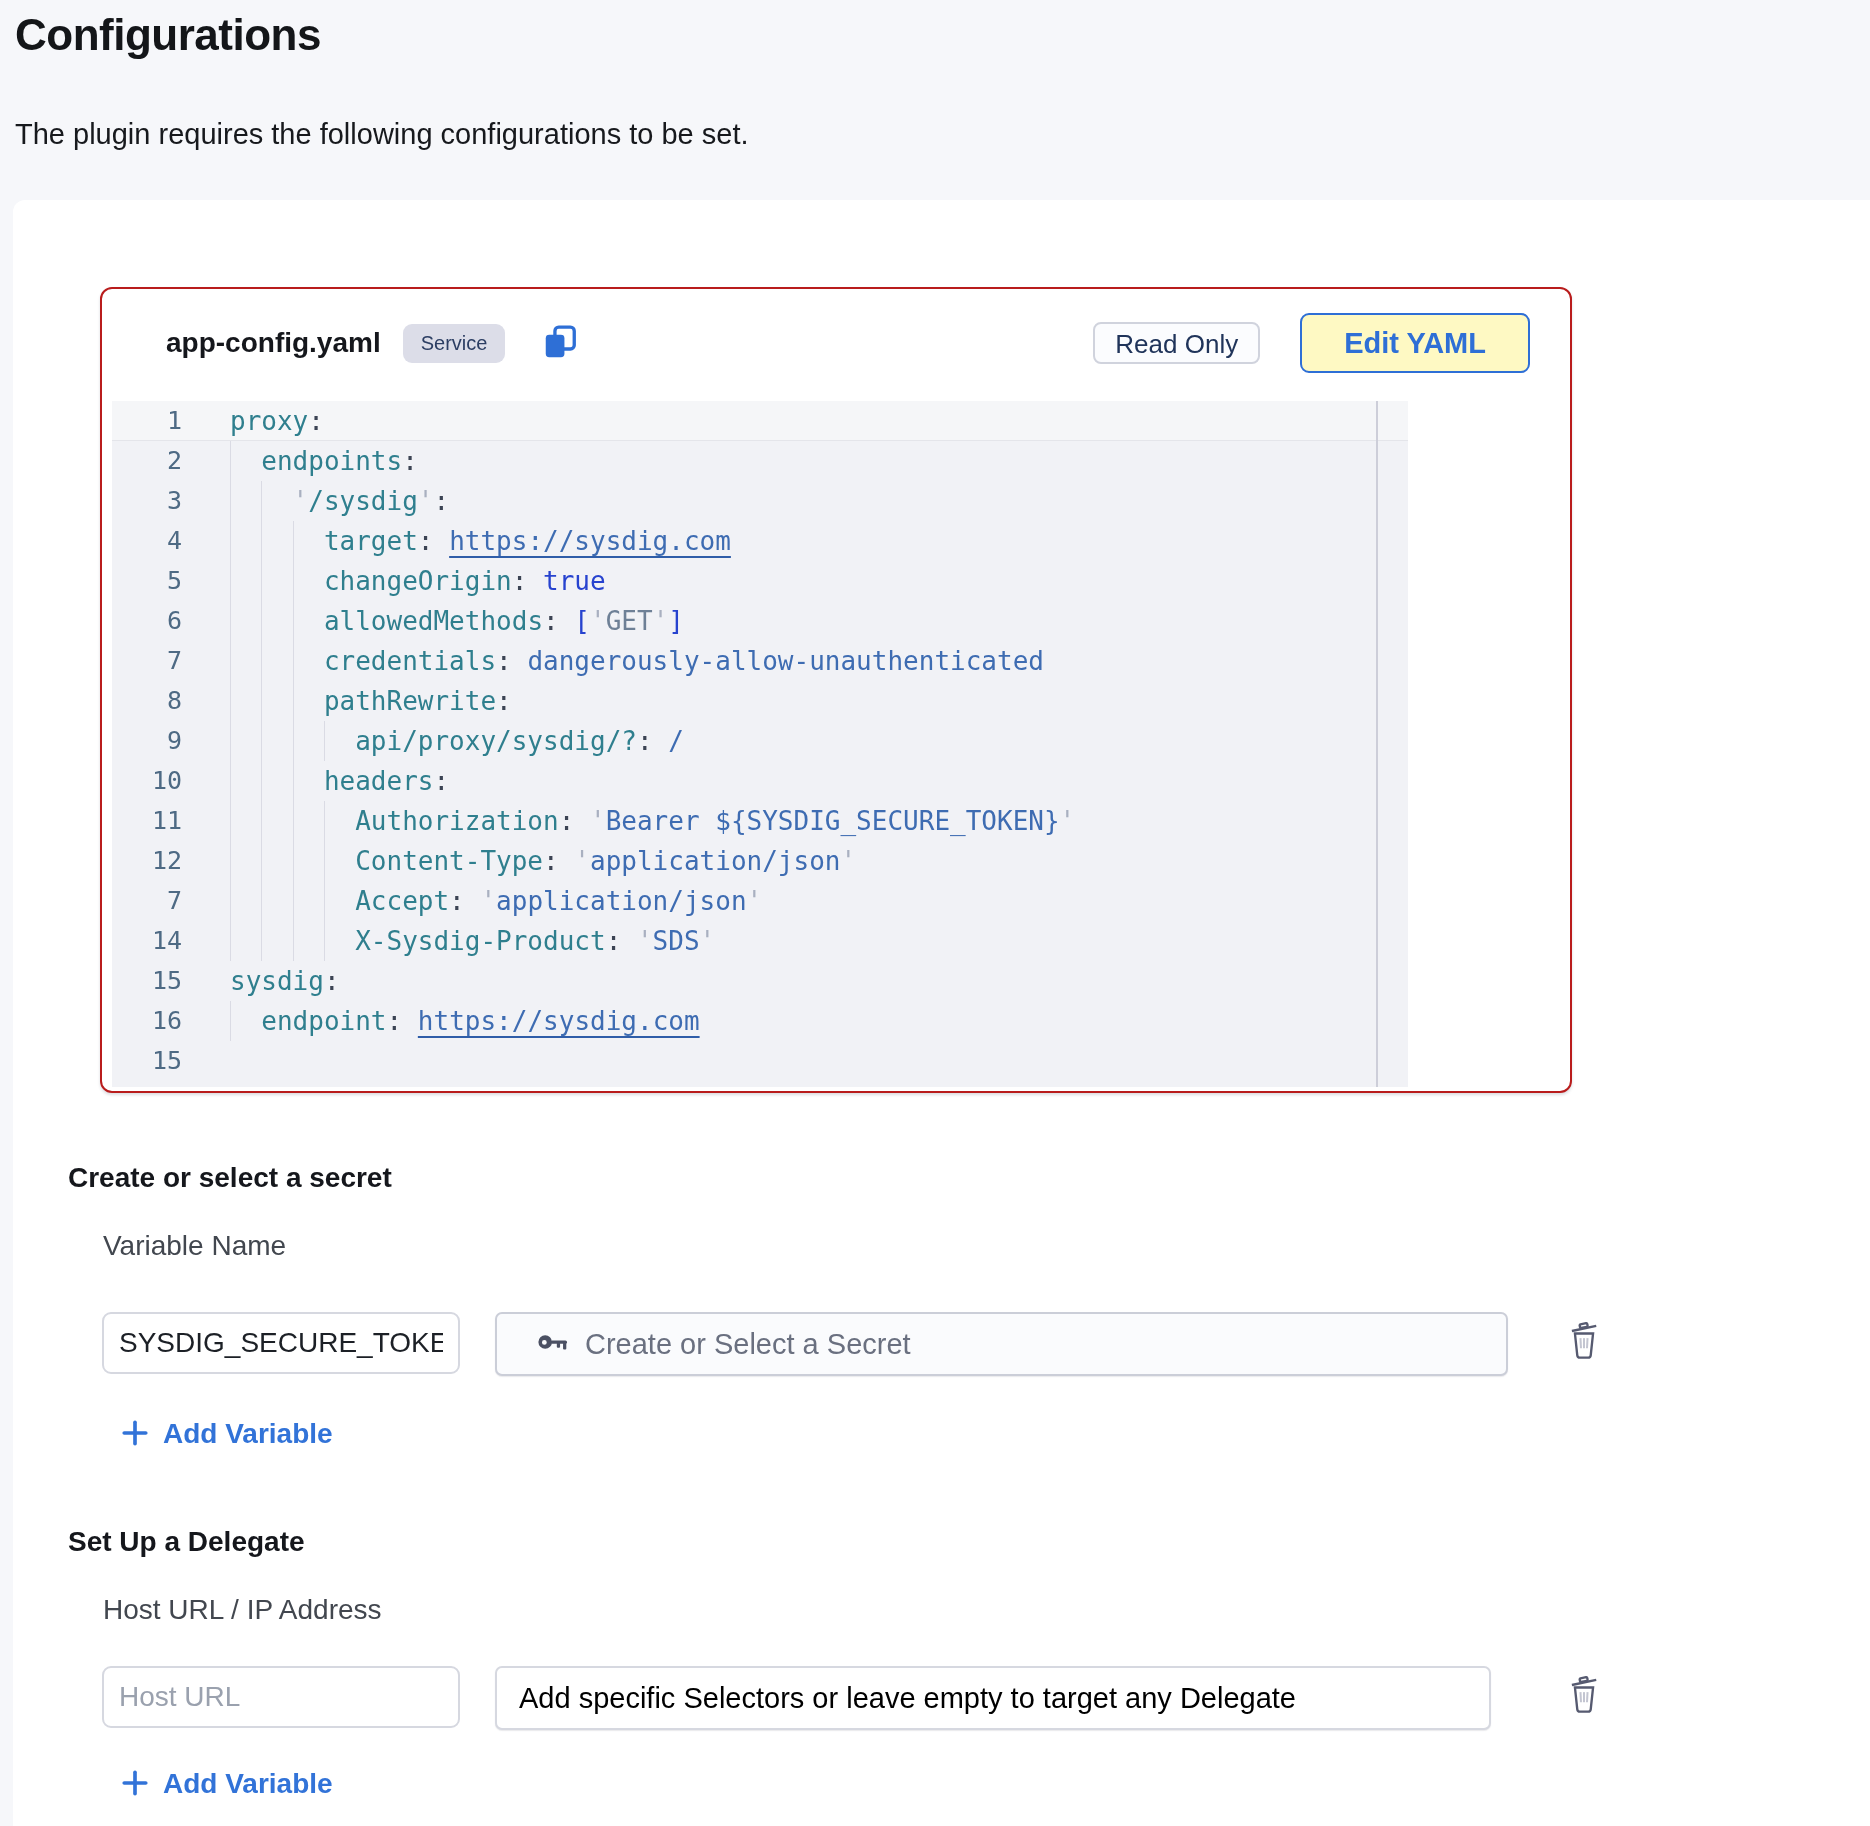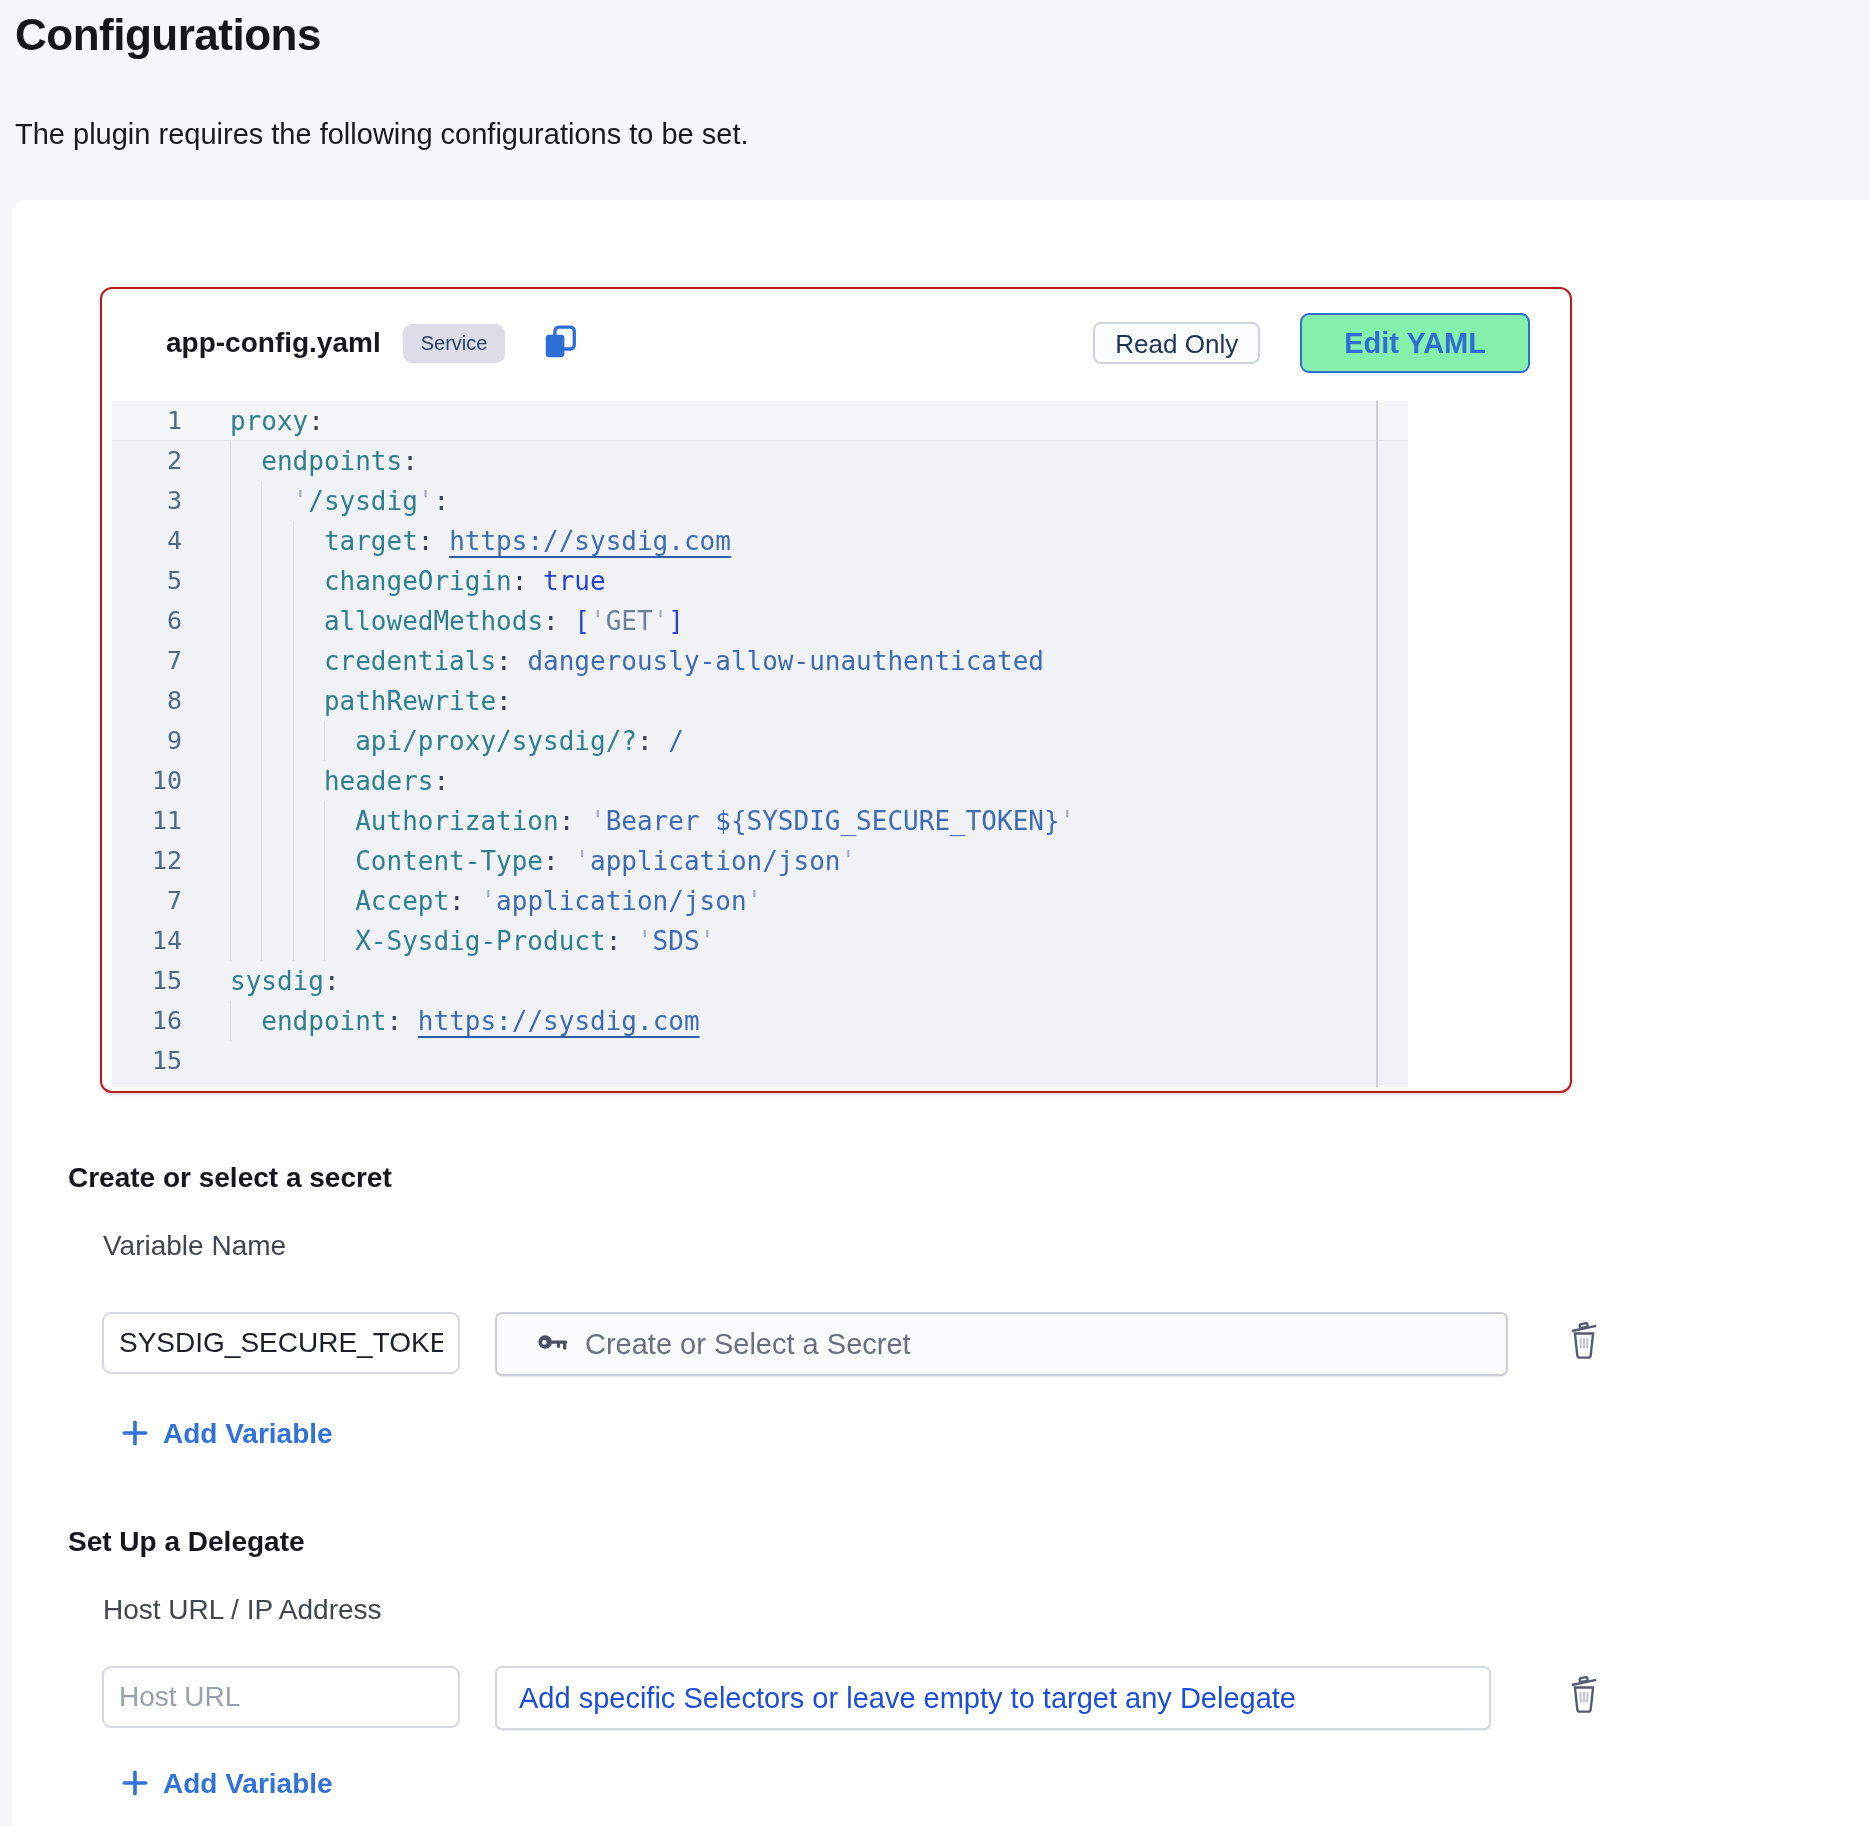--- a/index.html
+++ b/index.html
@@ -56,21 +56,21 @@
   .readonly-btn {
     font-family: inherit;
     font-size: 26px; color: #20345a;
     background: #fbfcfe; border: 2px solid #d0d3dd; border-radius: 8px;
     padding: 5px 20px; height: 42px; cursor: default;
   }
   .edityaml-btn {
     font-family: inherit;
     margin-left: 40px;
     font-size: 29px; font-weight: 700; color: #2e6fd6;
-    background: #86efac; border: 2.5px solid #2e6fd6; border-radius: 9px;
+    background: #fef9c3; border: 2.5px solid #2e6fd6; border-radius: 9px;
     padding: 10px 42px; height: 60px; cursor: pointer;
   }
   
   .code {
     position: absolute; left: 10px; top: 112px;
     width: 1296px; height: 686px;
     background: #f1f2f6;
     font-family: "DejaVu Sans Mono", monospace;
     font-size: 26px;
     overflow: hidden;
@@ -117,21 +117,21 @@
   .selector-field {
     position: absolute; left: 482px; height: 64px;
     border: 2px solid #cbced8; border-radius: 7px;
     background: #fafbfd;
     box-shadow: 0 1px 1px rgba(70,75,100,0.12);
     display: flex; align-items: center;
     padding-left: 38px; cursor: pointer;
   }
   .selector-field .sel-text { margin-left: 16px; font-size: 29px; color: #6a7080; }
   .selector-field.placeholder-only { padding-left: 22px; cursor: text; background:#ffffff; border-color:#d6d8e0;}
-  .selector-field.placeholder-only .sel-text { margin-left: 0; color: #1d4ed8; }
+  .selector-field.placeholder-only .sel-text { margin-left: 0; color: #000000; }
   .trash-btn {
     position: absolute; left: 1550px;
     width: 42px; height: 46px;
     background: none; border: none; cursor: pointer;
     display: flex; align-items: flex-start; justify-content: center;
   }
   .add-link {
     position: absolute; left: 108px; height: 36px;
     display: flex; align-items: center;
     background: none; border: none; cursor: pointer;

